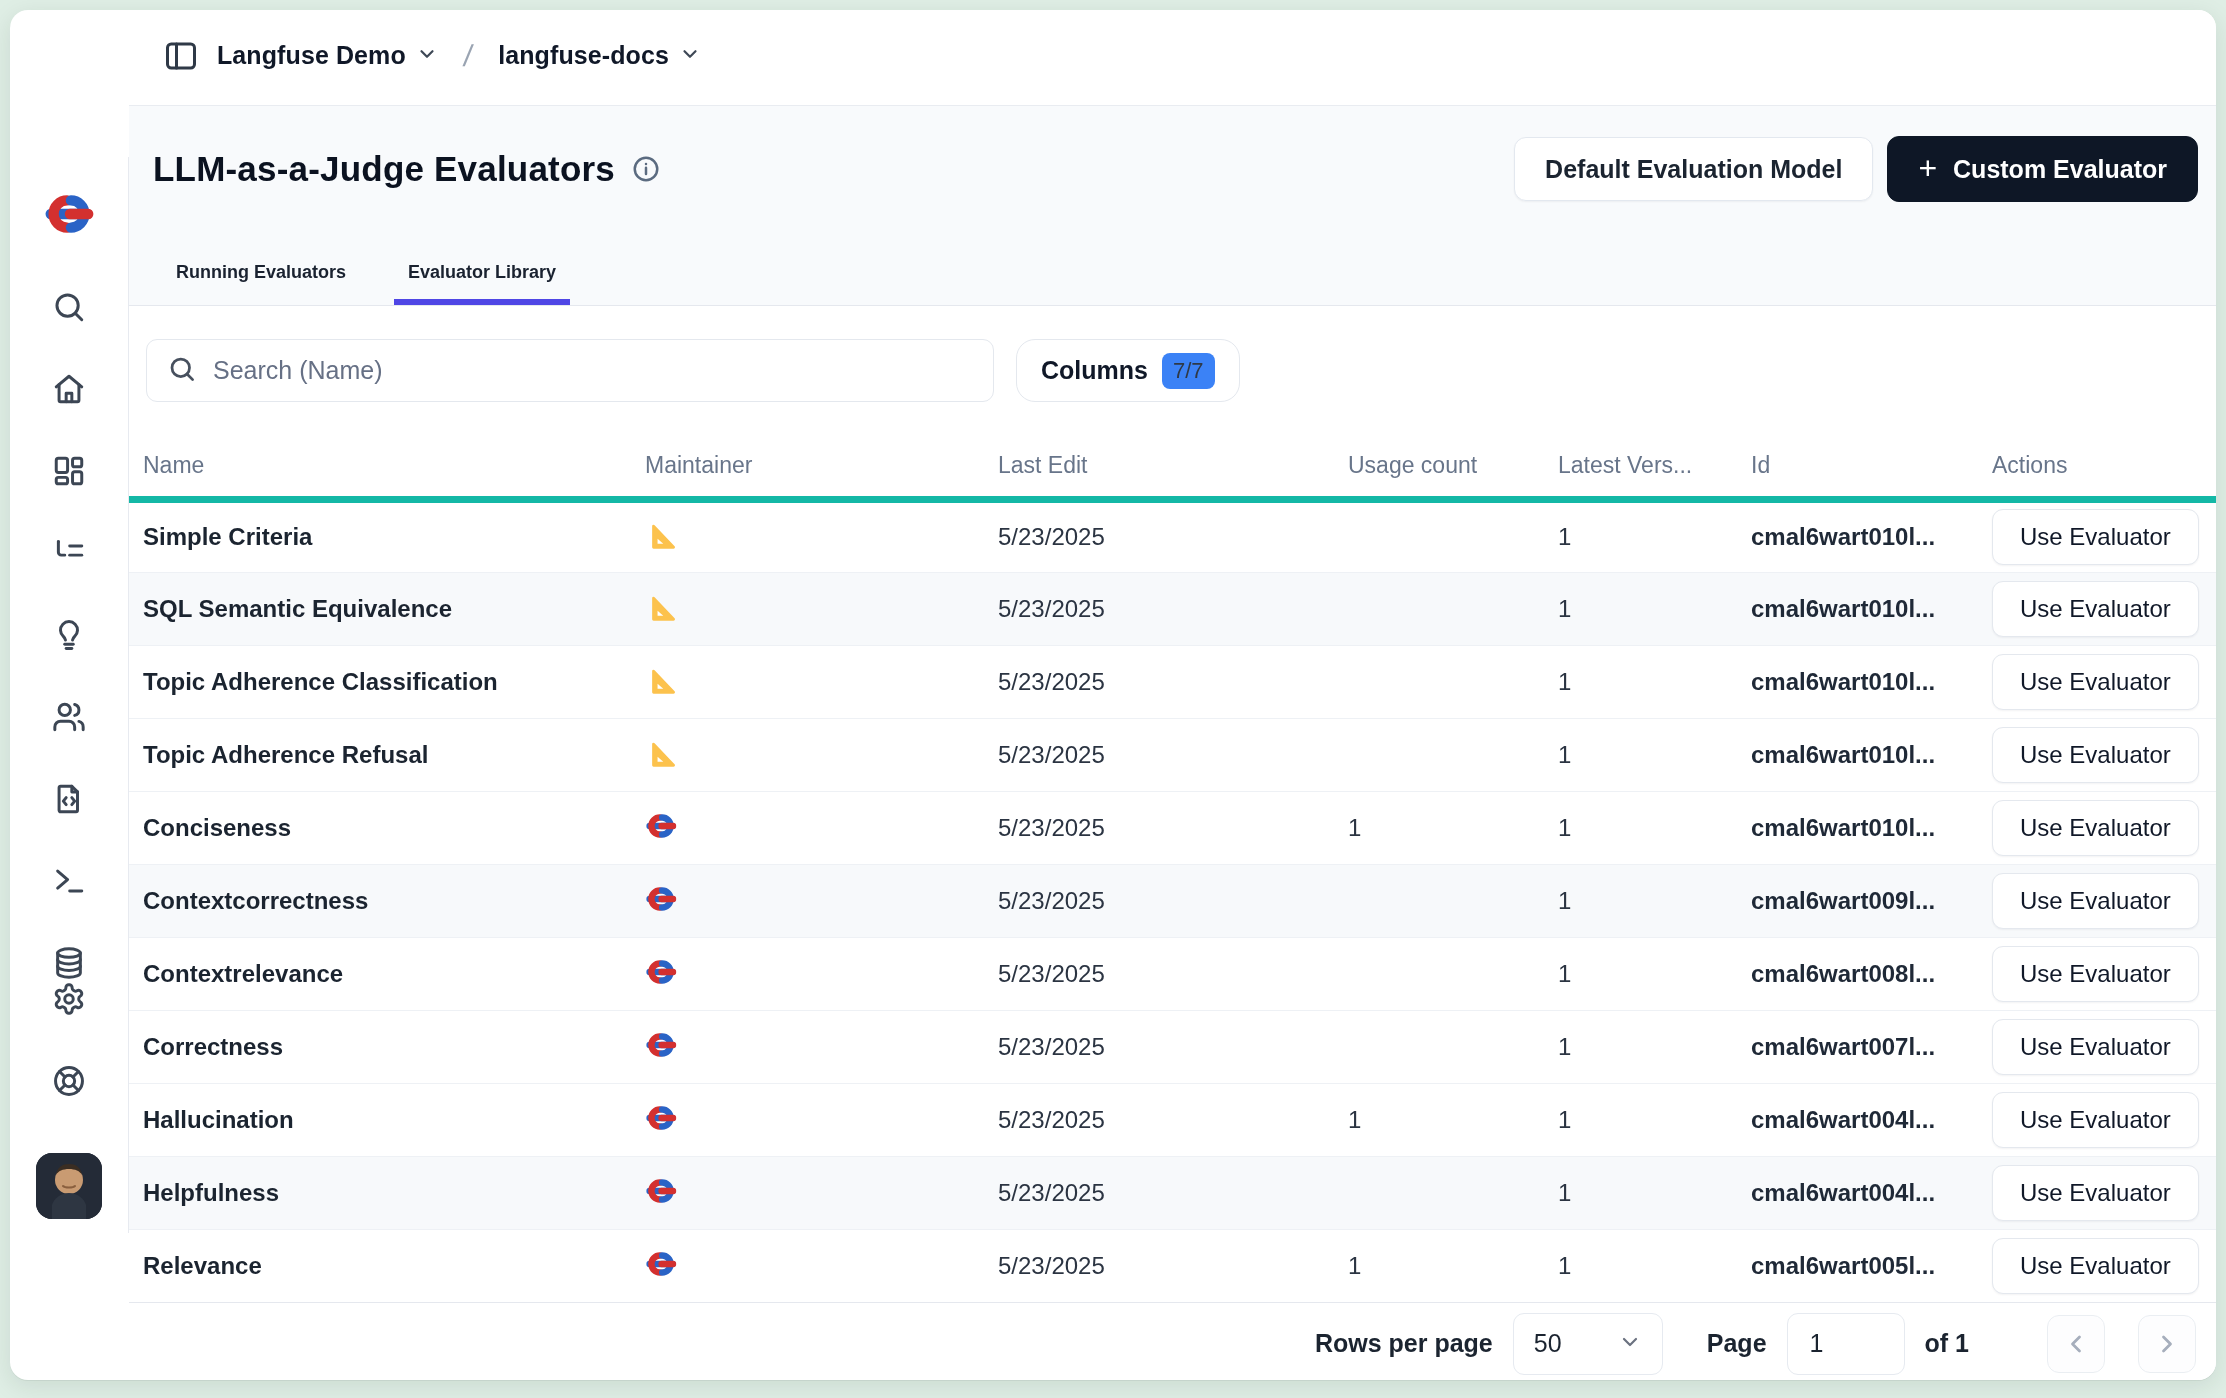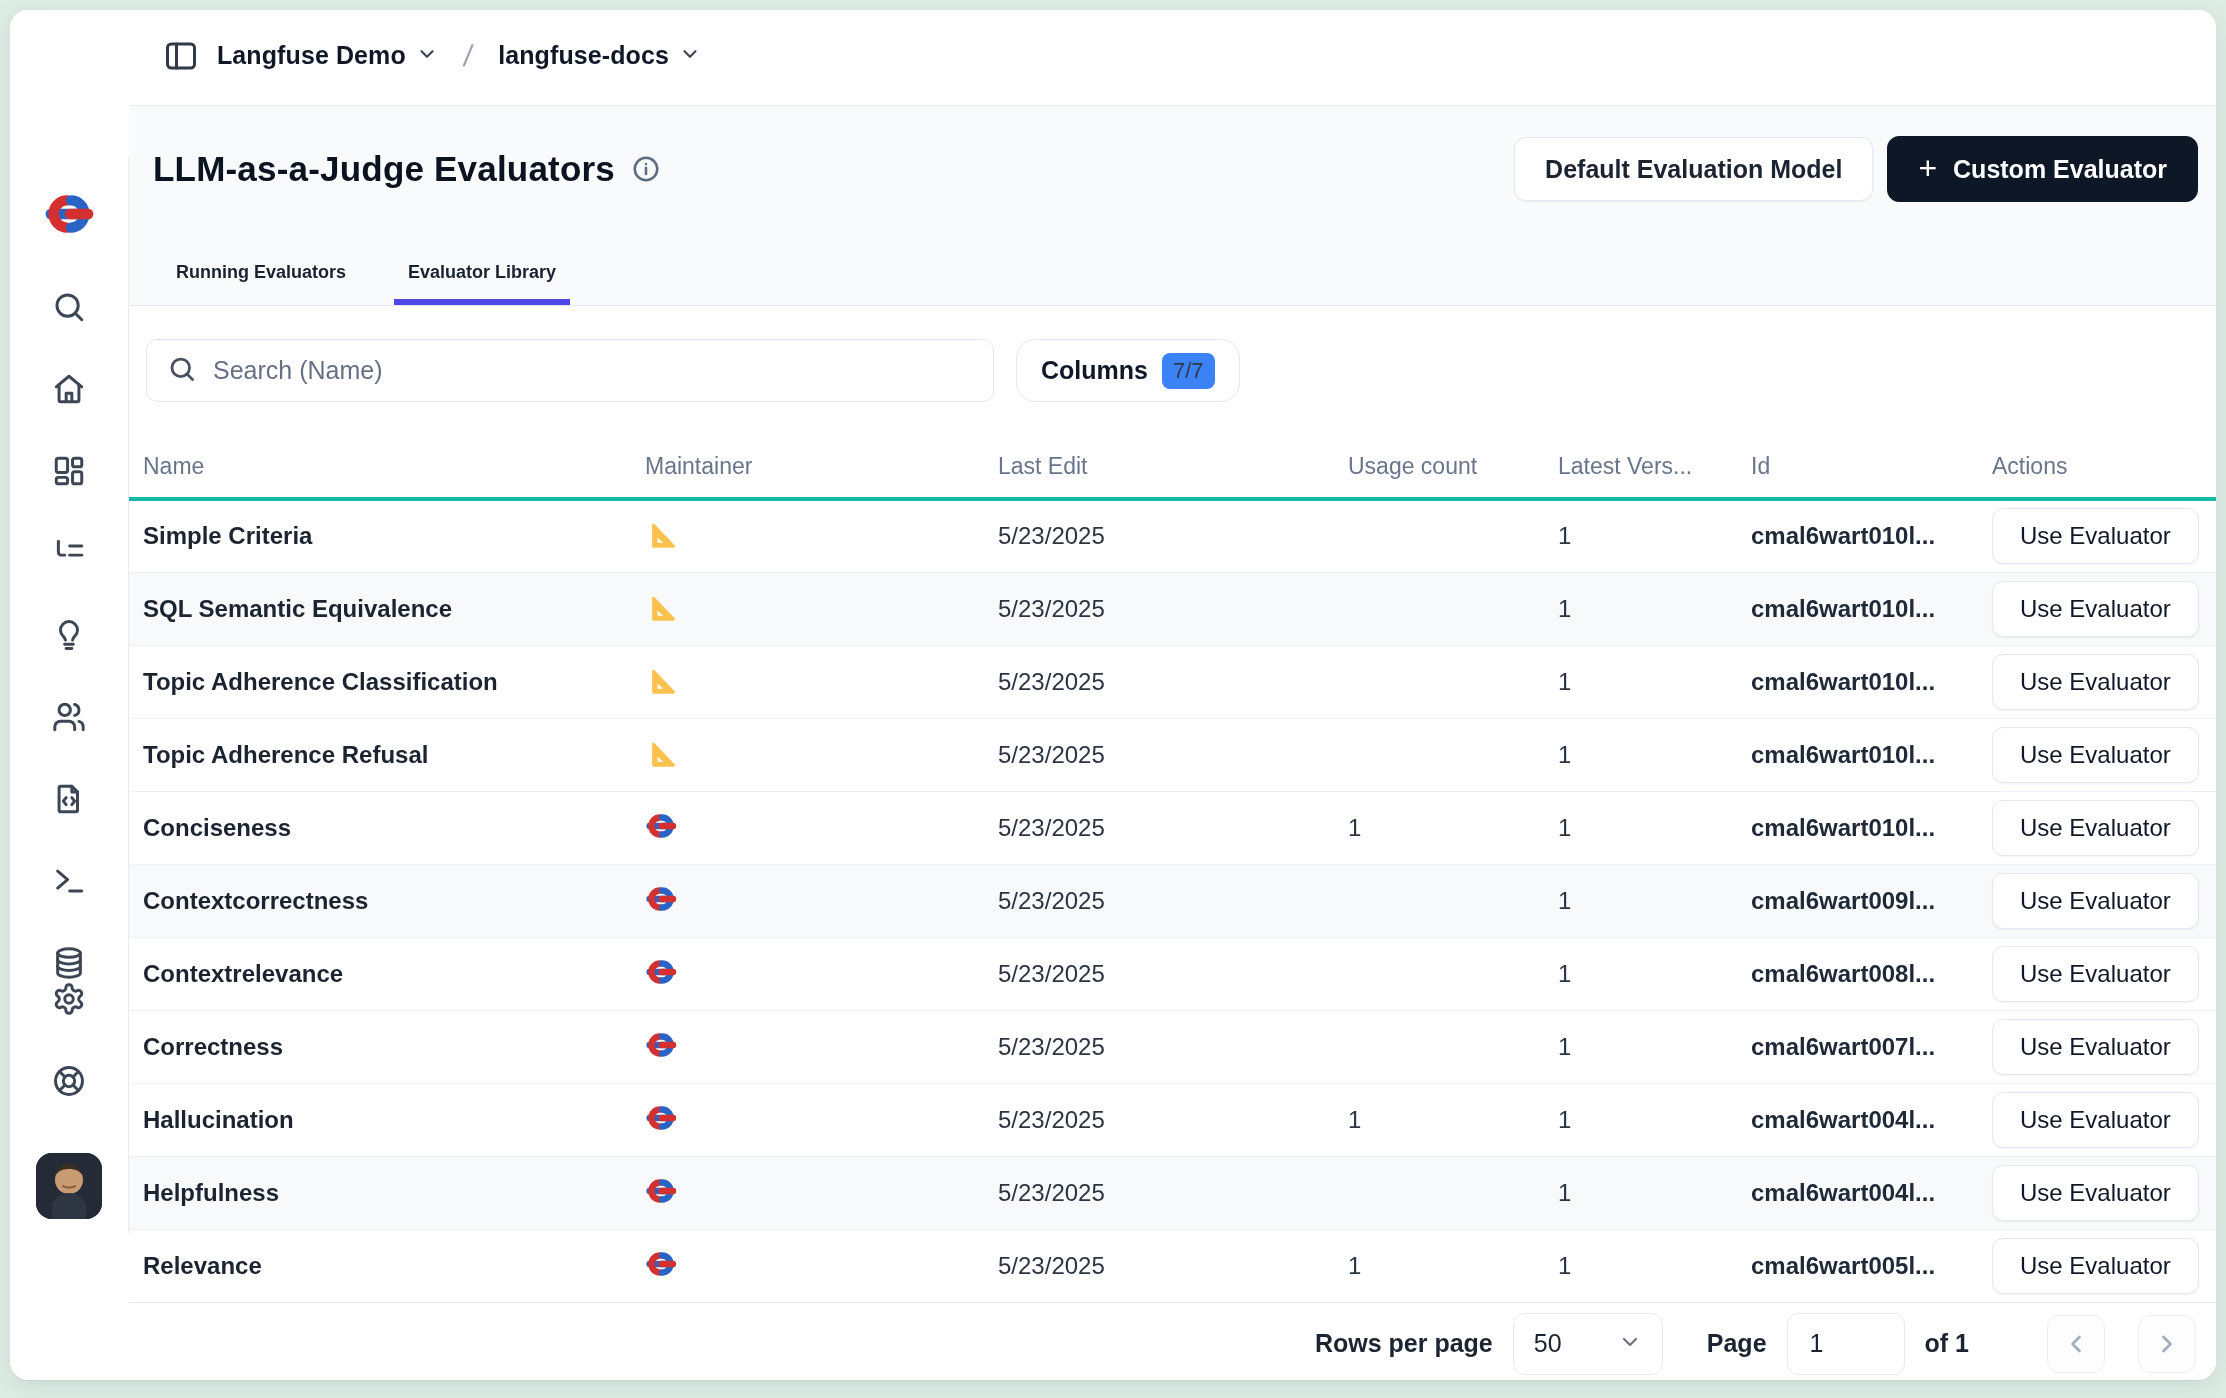--- a/index.html
+++ b/index.html
@@ -87,21 +87,21 @@
   }
   .btn-columns .lbl { font-size:25px; font-weight:600; color:#101828; }
   .badge { background:#3b82f6; color:#2f3947; border-radius:8px; font-size:22px; font-weight:500; padding:5px 11px; }
   
   .table-wrap { flex:1; overflow:hidden; background:#fff; }
   table { border-collapse:collapse; table-layout:fixed; width:2249px; }
   col.c-name{width:502px} col.c-maint{width:353px} col.c-edit{width:350px}
   col.c-usage{width:210px} col.c-ver{width:193px} col.c-id{width:241px} col.c-act{width:400px}
   th {
     text-align:left; font-size:23px; font-weight:500; color:#68758a;
-    height:64px; padding:0 10px 0 14px; border-bottom:4px solid #14b8a6; white-space:nowrap; overflow:hidden;
+    height:64px; padding:0 10px 0 14px; border-bottom:7px solid #14b8a6; white-space:nowrap; overflow:hidden;
   }
   td { height:73px; padding:0 10px 0 14px; font-size:24px; color:#2b3442; white-space:nowrap; overflow:hidden; }
   tbody tr { cursor:pointer; }
   tbody tr + tr td { border-top:1px solid #eef1f5; }
   tbody tr:nth-child(4n+2) { background:#f7f9fb; }
   td.name { font-weight:700; color:#1b2430; }
   td.id { font-weight:600; color:#1f2937; }
   .m-icon { width:32px; height:32px; display:inline-flex; vertical-align:middle; }
   .btn-use {
     height:56px; background:#fff; border:1px solid #e4e8ee; border-radius:11px;

